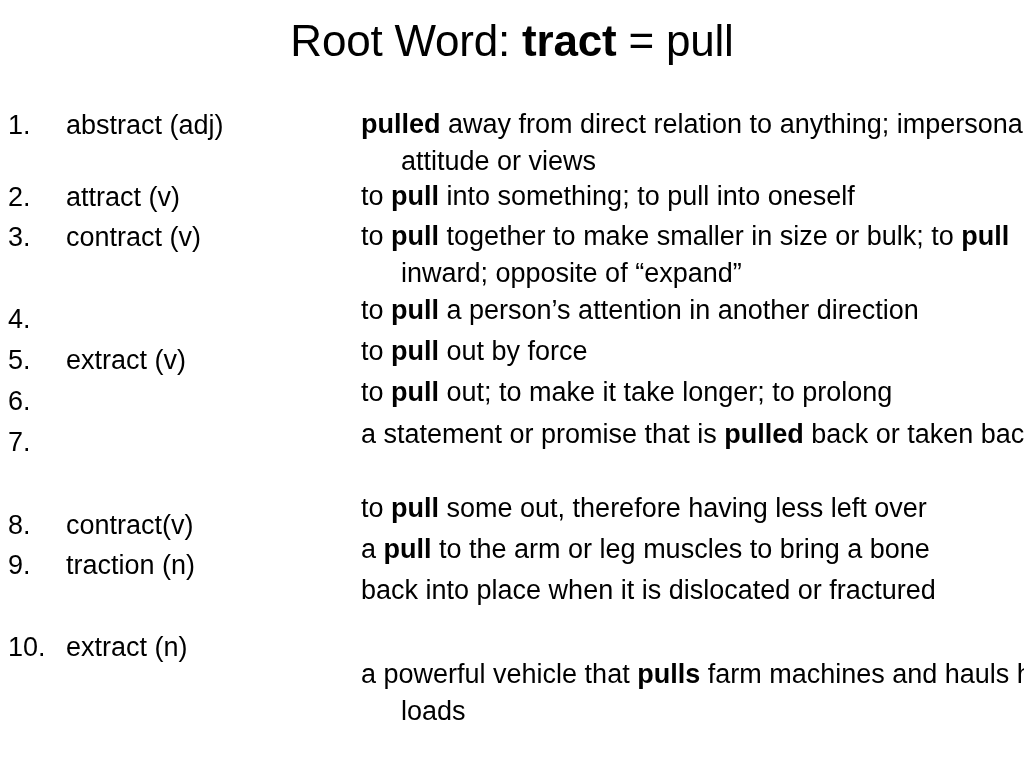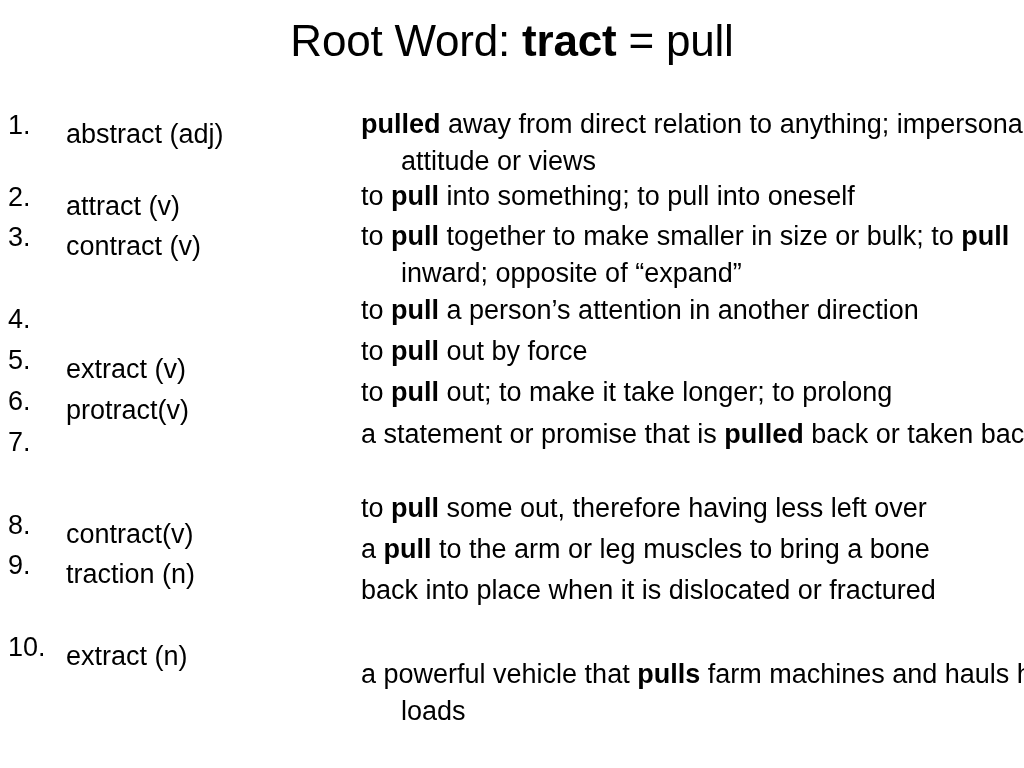--- a/index.html
+++ b/index.html
@@ -71,21 +71,20 @@
     position: absolute;
     left: 8px;
     top: 0;
     width: 52px;
     text-align: left;
   }
   .word-text {
     position: absolute;
     left: 66px;
     top: 0;
-    margin-top: 9px;
   }
 
   
   #definition-column {
     position: absolute;
     left: 355px;
     top: 0;
     width: 669px;
     height: 670px;
     overflow: hidden;
@@ -131,21 +130,20 @@
         </div>
         <div class="word-row" style="top: 202px;">
           <span class="word-num">4.</span>
         </div>
         <div class="word-row" style="top: 243px;">
           <span class="word-num">5.</span>
           <span class="word-text">extract (v)</span>
         </div>
         <div class="word-row" style="top: 284px;">
           <span class="word-num">6.</span>
-          <span class="word-text">protract(v)</span>
         </div>
         <div class="word-row" style="top: 325px;">
           <span class="word-num">7.</span>
         </div>
         <div class="word-row" style="top: 408px;">
           <span class="word-num">8.</span>
           <span class="word-text">contract(v)</span>
         </div>
         <div class="word-row" style="top: 448px;">
           <span class="word-num">9.</span>

